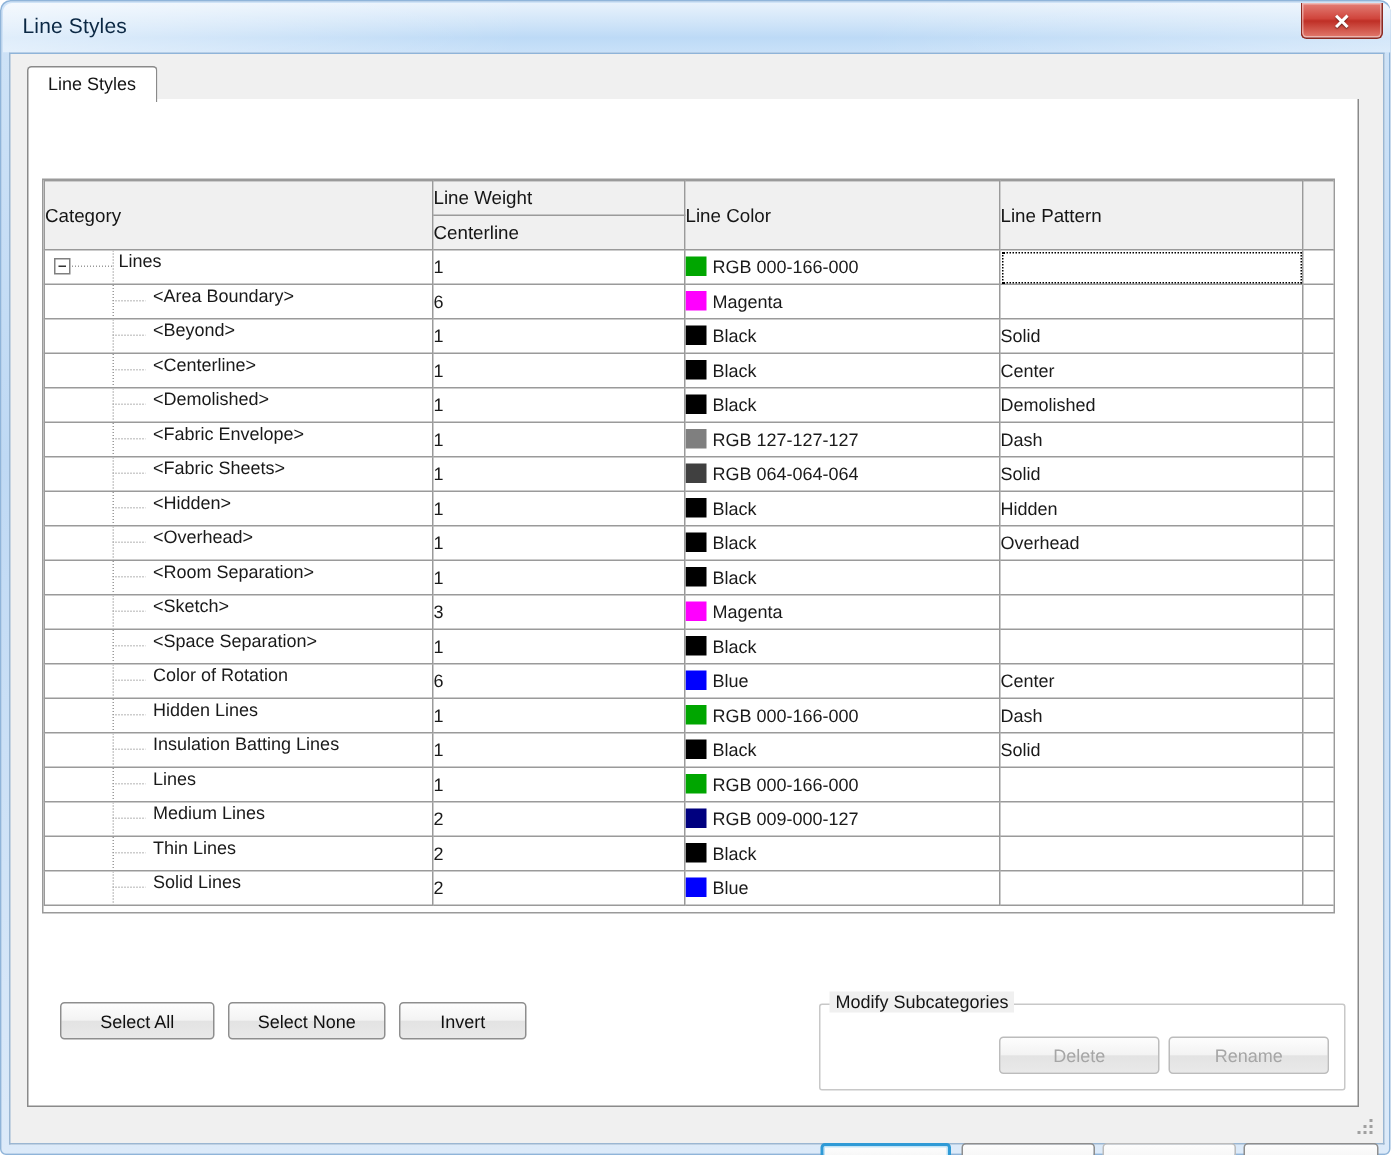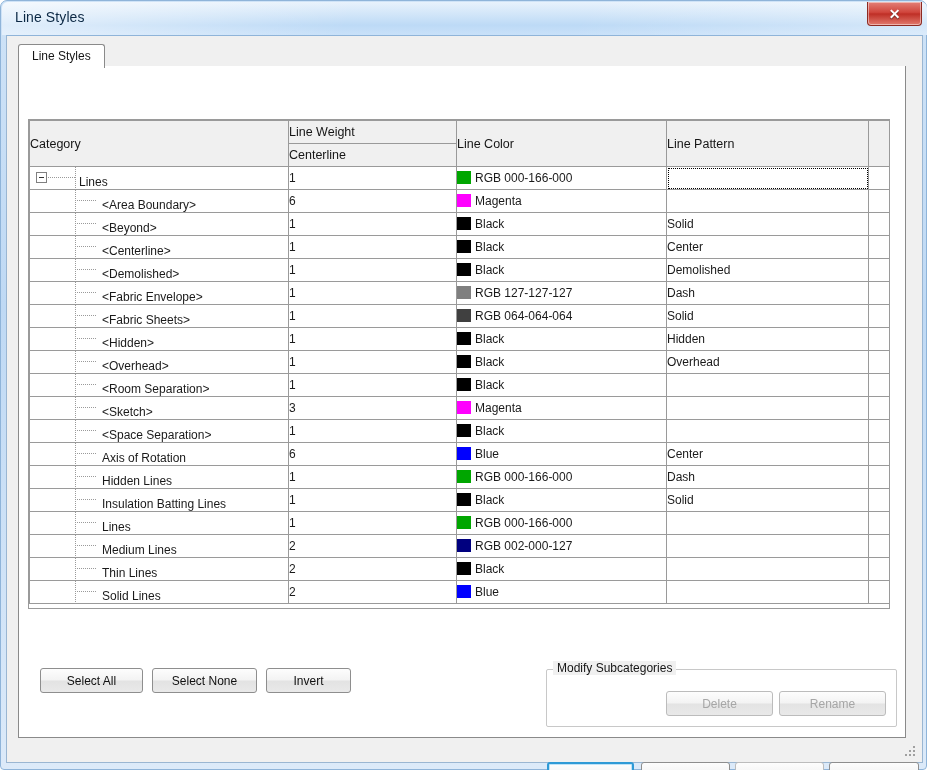--- a/index.html
+++ b/index.html
@@ -195,21 +195,21 @@
     top: 0;
     bottom: 0;
     width: 1px;
     background-image: linear-gradient(to bottom, #9a9a9a 50%, transparent 50%);
     background-size: 1px 2px;
   }
   .cat-inner {
     position: relative;
     height: 22px;
     display: flex;
-    align-items: flex-end;
+    align-items: flex-start;
   }
   .expander {
     position: absolute;
     left: 6px;
     top: 5px;
     width: 11px;
     height: 11px;
     border: 1px solid #808080;
     background: #ffffff;
     box-sizing: border-box;
@@ -509,21 +509,21 @@
               <td class="c-lw">1</td>
               <td class="c-lc"><span class="swatch" style="background: rgb(0, 0, 0);"></span><span>Black</span></td>
               <td class="c-lp"></td>
               <td class="c-pad"></td>
             </tr>
             <tr>
               <td class="c-cat">
                 <div class="treeline"></div>
                 <div class="cat-inner">
                   <span class="hconn child"></span>
-                  <span class="cat-label child">Axis of Rotation</span>
+                  <span class="cat-label child">Color of Rotation</span>
                 </div>
               </td>
               <td class="c-lw">6</td>
               <td class="c-lc"><span class="swatch" style="background: rgb(0, 0, 255);"></span><span>Blue</span></td>
               <td class="c-lp">Center</td>
               <td class="c-pad"></td>
             </tr>
             <tr>
               <td class="c-cat">
                 <div class="treeline"></div>
@@ -565,21 +565,21 @@
             </tr>
             <tr>
               <td class="c-cat">
                 <div class="treeline"></div>
                 <div class="cat-inner">
                   <span class="hconn child"></span>
                   <span class="cat-label child">Medium Lines</span>
                 </div>
               </td>
               <td class="c-lw">2</td>
-              <td class="c-lc"><span class="swatch" style="background: rgb(0, 0, 127);"></span><span>RGB 002-000-127</span></td>
+              <td class="c-lc"><span class="swatch" style="background: rgb(0, 0, 127);"></span><span>RGB 009-000-127</span></td>
               <td class="c-lp"></td>
               <td class="c-pad"></td>
             </tr>
             <tr>
               <td class="c-cat">
                 <div class="treeline"></div>
                 <div class="cat-inner">
                   <span class="hconn child"></span>
                   <span class="cat-label child">Thin Lines</span>
                 </div>

